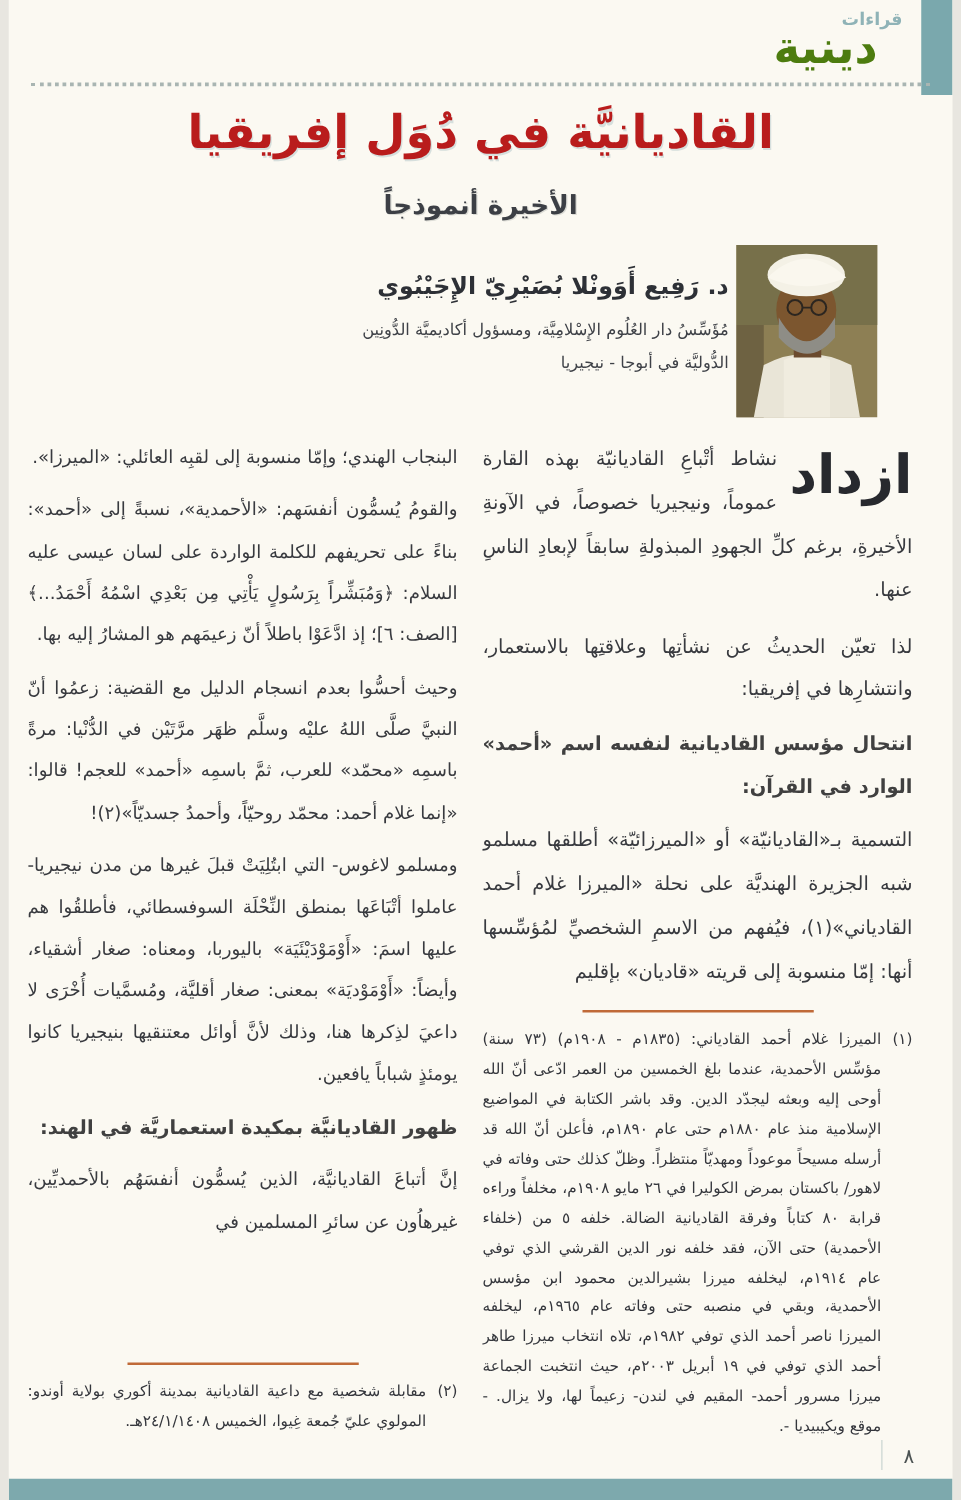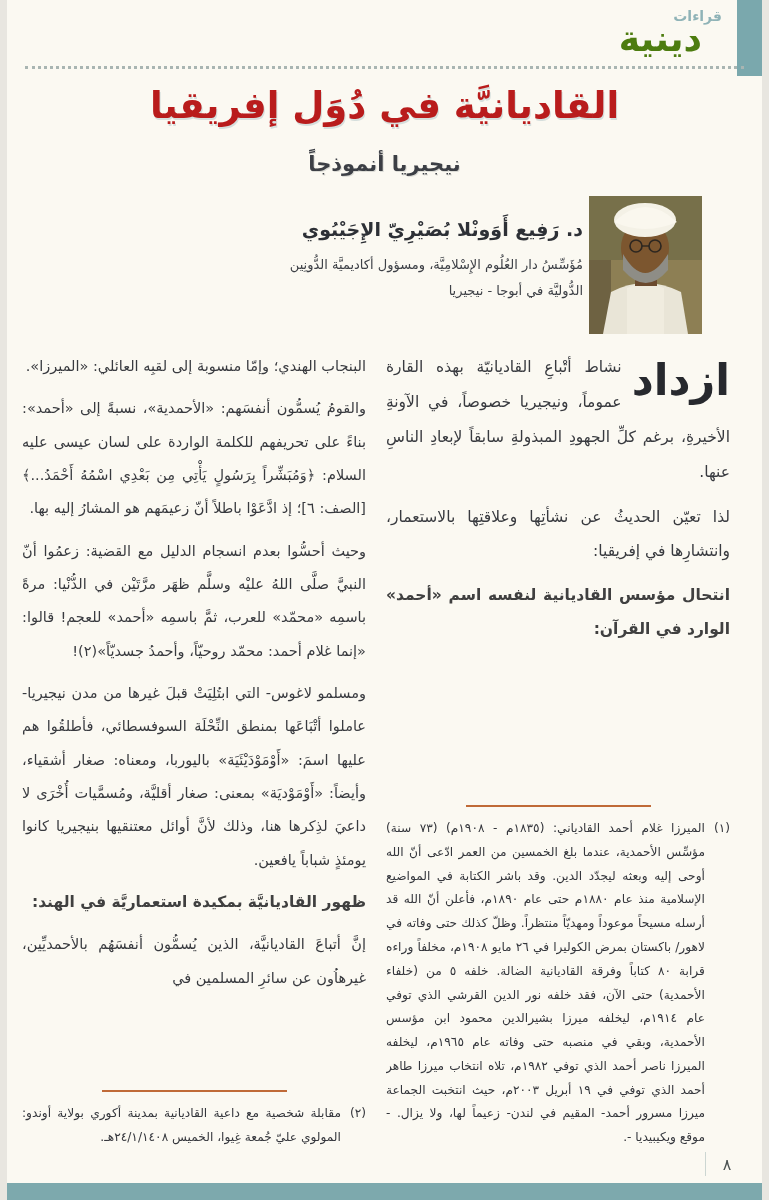--- a/index.html
+++ b/index.html
@@ -53,21 +53,21 @@
 <body>
 
 <div class="page">
 
   <div class="corner-strip"></div>
   <div class="cat-small">قراءات</div>
   <div class="cat-large">دينية</div>
   <div class="dotted-rule"></div>
 
   <h1 class="title">القاديانيَّة في دُوَل إفريقيا</h1>
-  <h2 class="subtitle">نيجيريا أنموذجاً</h2>
+  <h2 class="subtitle">الأخيرة أنموذجاً</h2>
 
   <div class="author">
     <svg class="photo" viewBox="0 0 113 138" aria-hidden="true">
       <rect width="113" height="138" fill="#8d7f54"></rect>
       <rect x="0" y="0" width="113" height="64" fill="#77704a"></rect>
       <rect x="0" y="64" width="22" height="74" fill="#6e6242"></rect>
       <path d="M14 138 L22 96 Q56 78 92 96 L99 138 Z" fill="#e9e5d7"></path>
       <path d="M38 92 Q56 84 75 92 L75 138 L38 138 Z" fill="#f0ecdf"></path>
       <rect x="46" y="68" width="22" height="22" fill="#6b4a2e"></rect>
       <ellipse cx="56" cy="52" rx="24" ry="28" fill="#7c562f"></ellipse>
@@ -89,20 +89,21 @@
 
   <div class="body-grid">
 
     <div class="col col-right">
       <p>
         <span class="lead-word">ازداد</span>
         <span>نشاط أتْباعِ القاديانيّة بهذه القارة عموماً، ونيجيريا خصوصاً، في الآونةِ الأخيرةِ، برغم كلِّ الجهودِ المبذولةِ سابقاً لإبعادِ الناسِ عنها.</span>
       </p>
       <p>لذا تعيّن الحديثُ عن نشأتِها وعلاقتِها بالاستعمار، وانتشارِها في إفريقيا:</p>
       <h3 class="sec-heading">انتحال مؤسس القاديانية لنفسه اسم «أحمد» الوارد في القرآن:</h3>
+      <p>التسمية بـ«القاديانيّة» أو «الميرزائيّة» أطلقها مسلمو شبه الجزيرة الهنديَّة على نحلة «الميرزا غلام أحمد القادياني»(١)، فيُفهم من الاسمِ الشخصيِّ لمُؤسِّسها أنها: إمّا منسوبة إلى قريته «قاديان» بإقليم</p>
       <div class="fn-block">
         <div class="fn-rule"></div>
         <div class="footnote">
           <span class="fn-num">(١)</span>
           <span class="fn-text">الميرزا غلام أحمد القادياني: (١٨٣٥م - ١٩٠٨م) (٧٣ سنة) مؤسِّس الأحمدية، عندما بلغ الخمسين من العمر ادّعى أنّ الله أوحى إليه وبعثه ليجدّد الدين. وقد باشر الكتابة في المواضيع الإسلامية منذ عام ١٨٨٠م حتى عام ١٨٩٠م، فأعلن أنّ الله قد أرسله مسيحاً موعوداً ومهديّاً منتظراً. وظلّ كذلك حتى وفاته في لاهور/ باكستان بمرض الكوليرا في ٢٦ مايو ١٩٠٨م، مخلفاً وراءه قرابة ٨٠ كتاباً وفرقة القاديانية الضالة. خلفه ٥ من (خلفاء الأحمدية) حتى الآن، فقد خلفه نور الدين القرشي الذي توفي عام ١٩١٤م، ليخلفه ميرزا بشيرالدين محمود ابن مؤسس الأحمدية، وبقي في منصبه حتى وفاته عام ١٩٦٥م، ليخلفه الميرزا ناصر أحمد الذي توفي ١٩٨٢م، تلاه انتخاب ميرزا طاهر أحمد الذي توفي في ١٩ أبريل ٢٠٠٣م، حيث انتخبت الجماعة ميرزا مسرور أحمد- المقيم في لندن- زعيماً لها، ولا يزال. - موقع ويكيبيديا -.</span>
         </div>
       </div>
     </div>
 
     <div class="col col-left">

